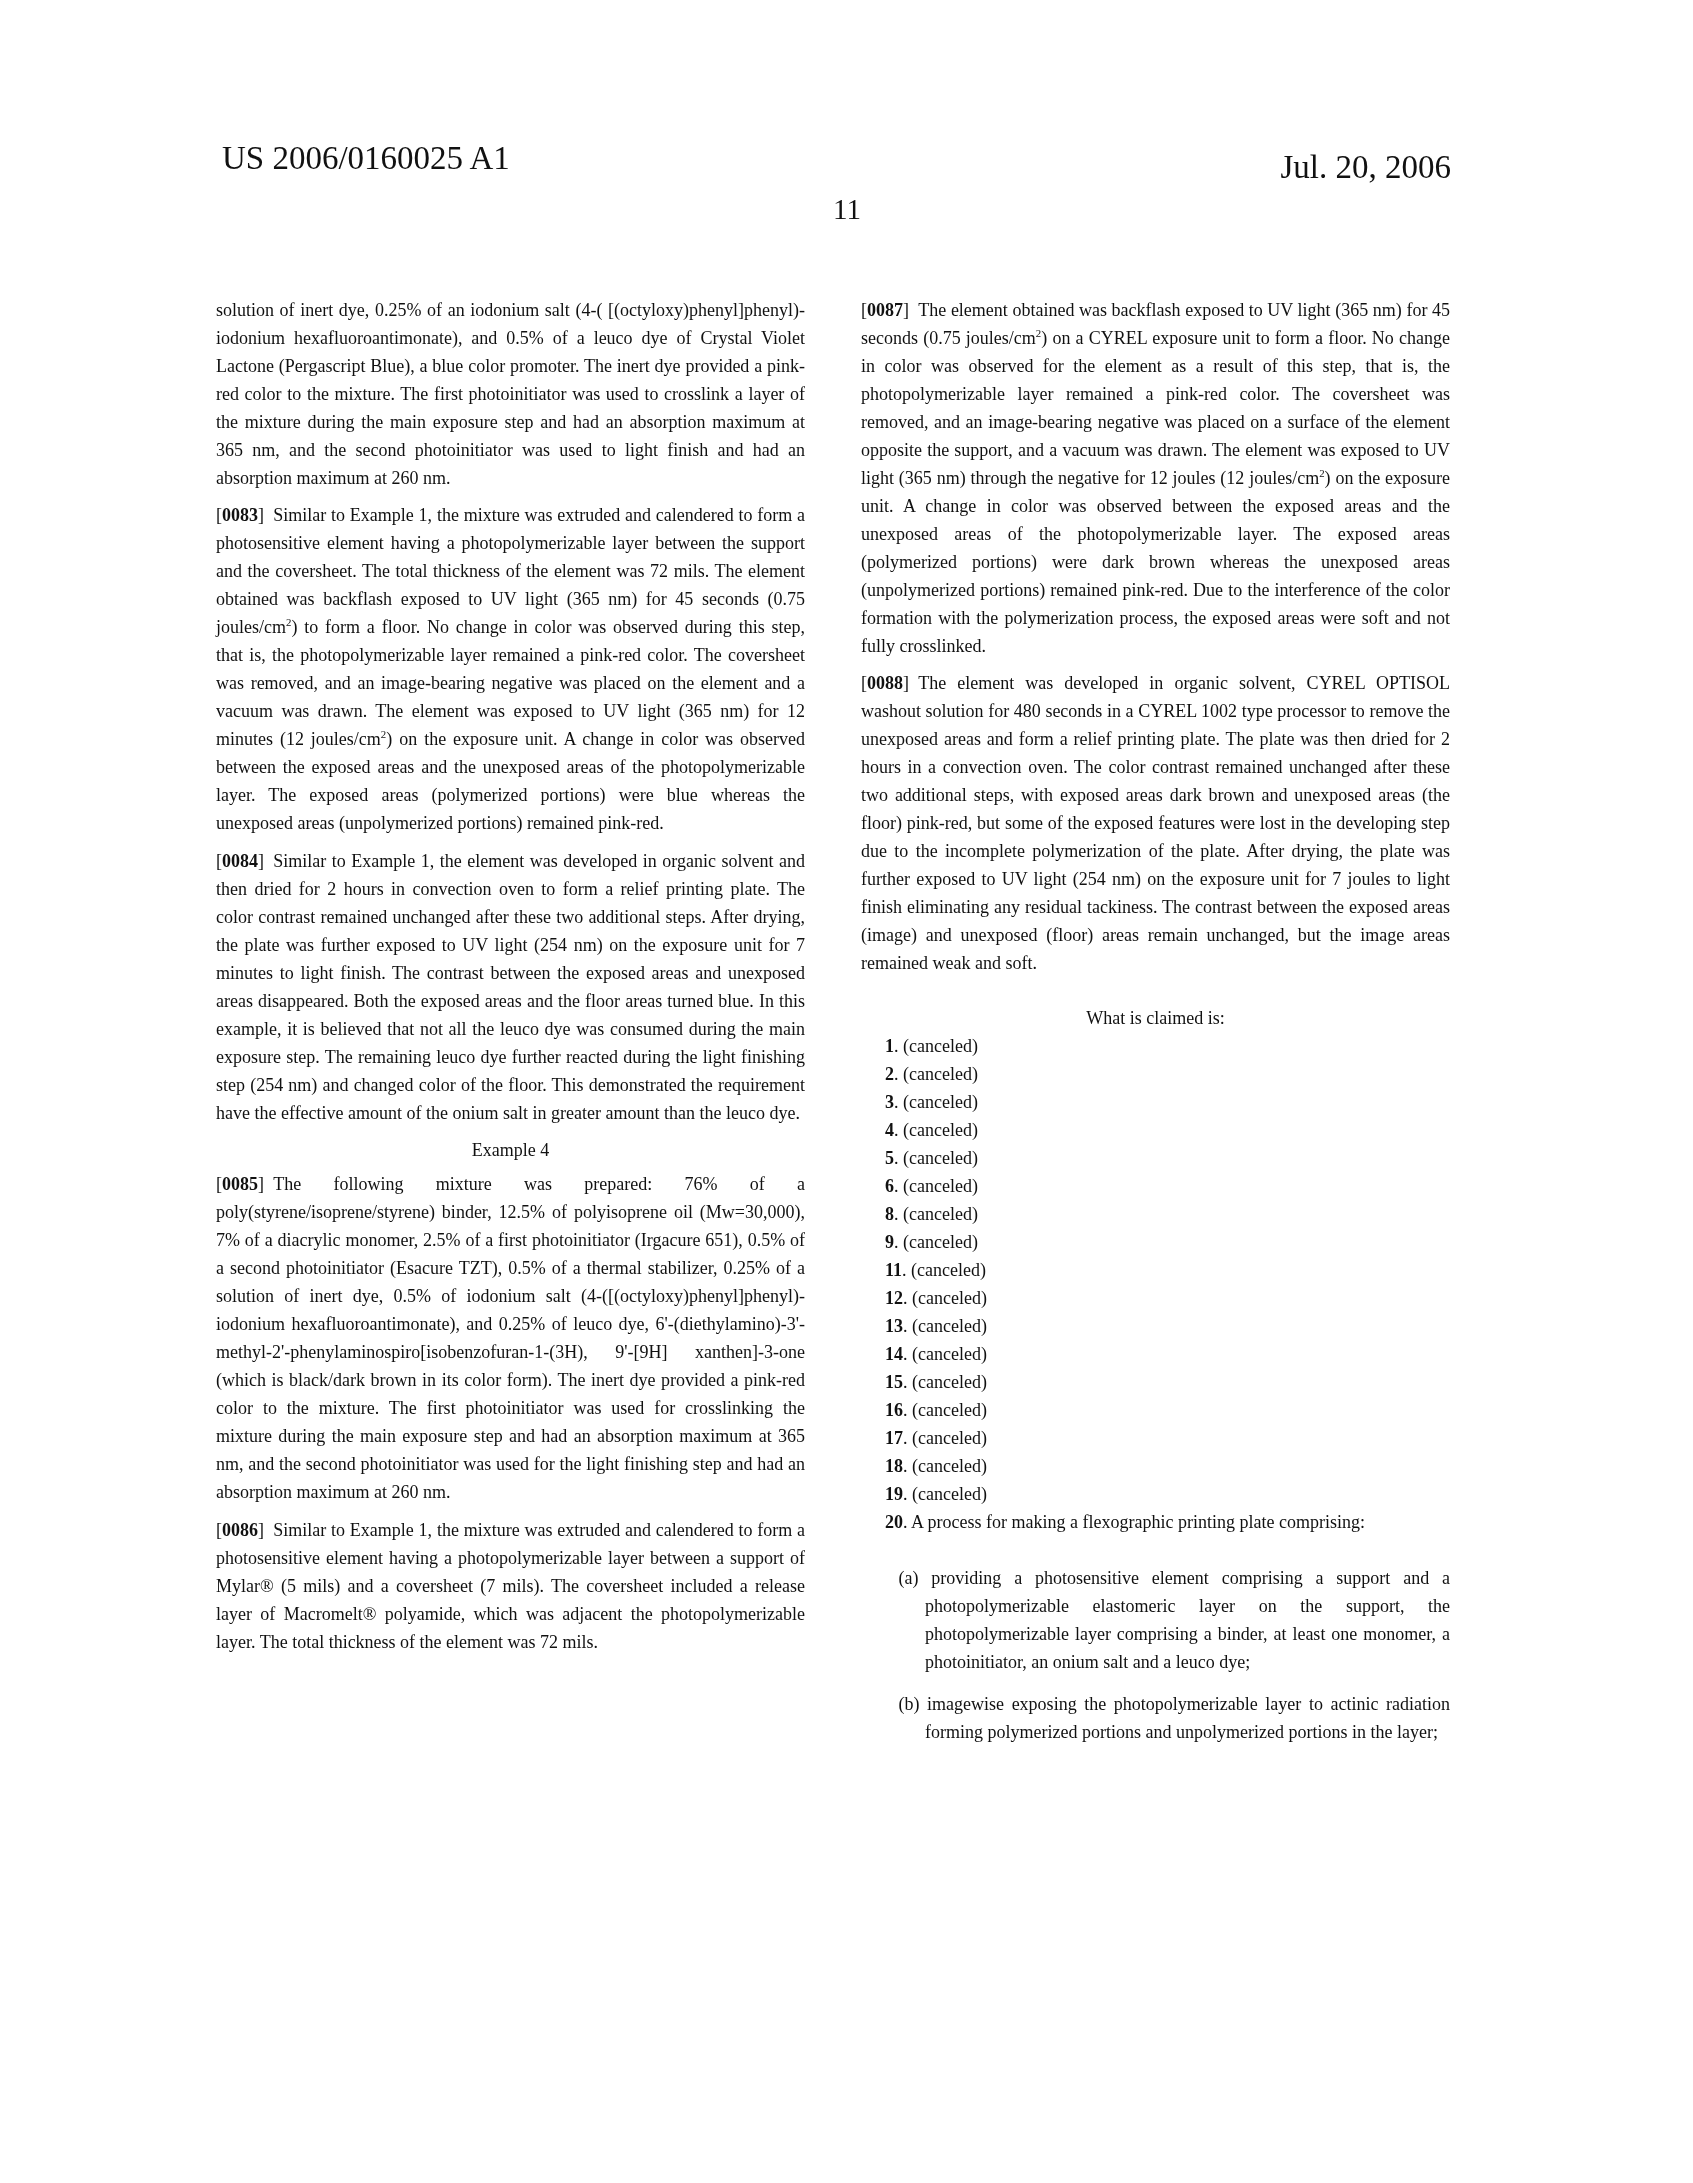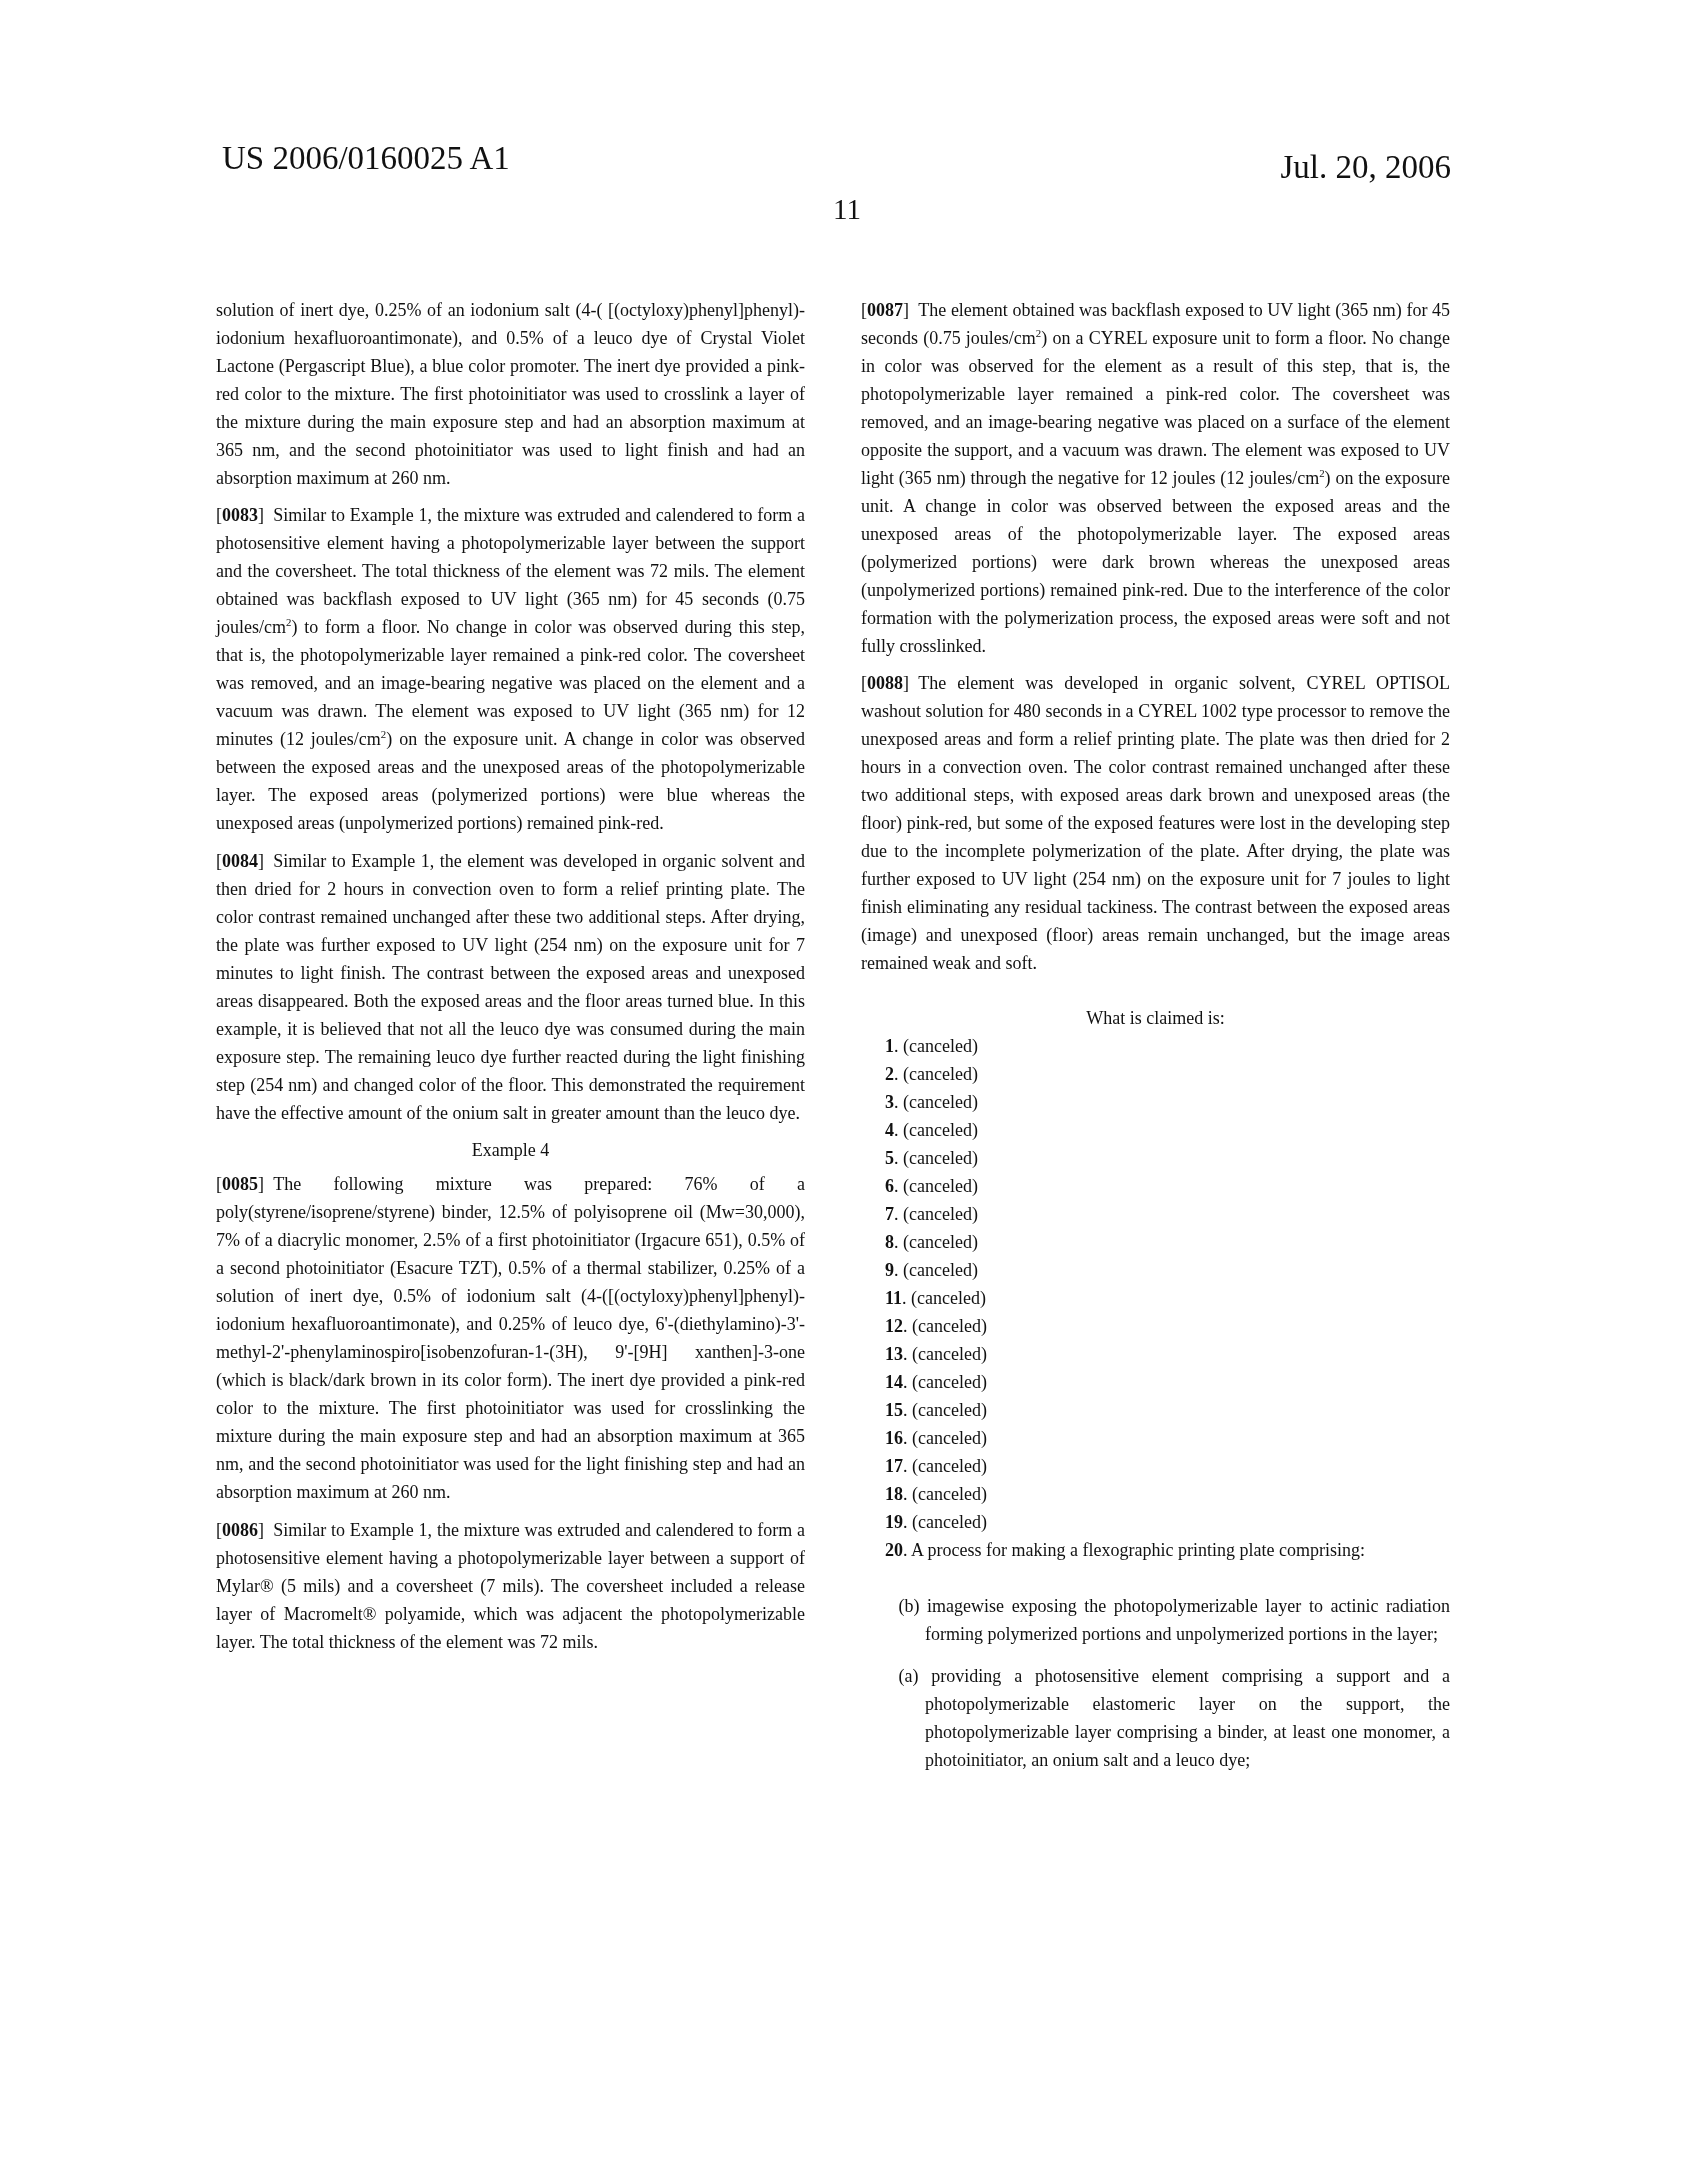--- a/index.html
+++ b/index.html
@@ -65,32 +65,31 @@
 
   <div class="claims-intro">What is claimed is:</div>
 
   <div id="claims-list">
       <div class="claim"><b>1</b><span>. (canceled)</span></div>
       <div class="claim"><b>2</b><span>. (canceled)</span></div>
       <div class="claim"><b>3</b><span>. (canceled)</span></div>
       <div class="claim"><b>4</b><span>. (canceled)</span></div>
       <div class="claim"><b>5</b><span>. (canceled)</span></div>
       <div class="claim"><b>6</b><span>. (canceled)</span></div>
-      <div class="claim"><b>7</b><span>. (canceled)</span></div>
       <div class="claim"><b>8</b><span>. (canceled)</span></div>
       <div class="claim"><b>9</b><span>. (canceled)</span></div>
       <div class="claim"><b>11</b><span>. (canceled)</span></div>
       <div class="claim"><b>12</b><span>. (canceled)</span></div>
       <div class="claim"><b>13</b><span>. (canceled)</span></div>
       <div class="claim"><b>14</b><span>. (canceled)</span></div>
       <div class="claim"><b>15</b><span>. (canceled)</span></div>
       <div class="claim"><b>16</b><span>. (canceled)</span></div>
       <div class="claim"><b>17</b><span>. (canceled)</span></div>
       <div class="claim"><b>18</b><span>. (canceled)</span></div>
       <div class="claim"><b>19</b><span>. (canceled)</span></div>
     </div>
 
   <div class="claim-long"><b>20</b><span>. A process for making a flexographic printing plate comprising:</span></div>
 
+  <div class="step">(a) providing a photosensitive element comprising a sup­port and a photopolymerizable elastomeric layer on the support, the photopolymerizable layer comprising a binder, at least one monomer, a photoinitiator, an onium salt and a leuco dye;</div>
   <div class="step">(b) imagewise exposing the photopolymerizable layer to actinic radiation forming polymerized portions and unpolymerized portions in the layer;</div>
-  <div class="step">(a) providing a photosensitive element comprising a sup­port and a photopolymerizable elastomeric layer on the support, the photopolymerizable layer comprising a binder, at least one monomer, a photoinitiator, an onium salt and a leuco dye;</div>
 </div>
 
 
 </body></html>

